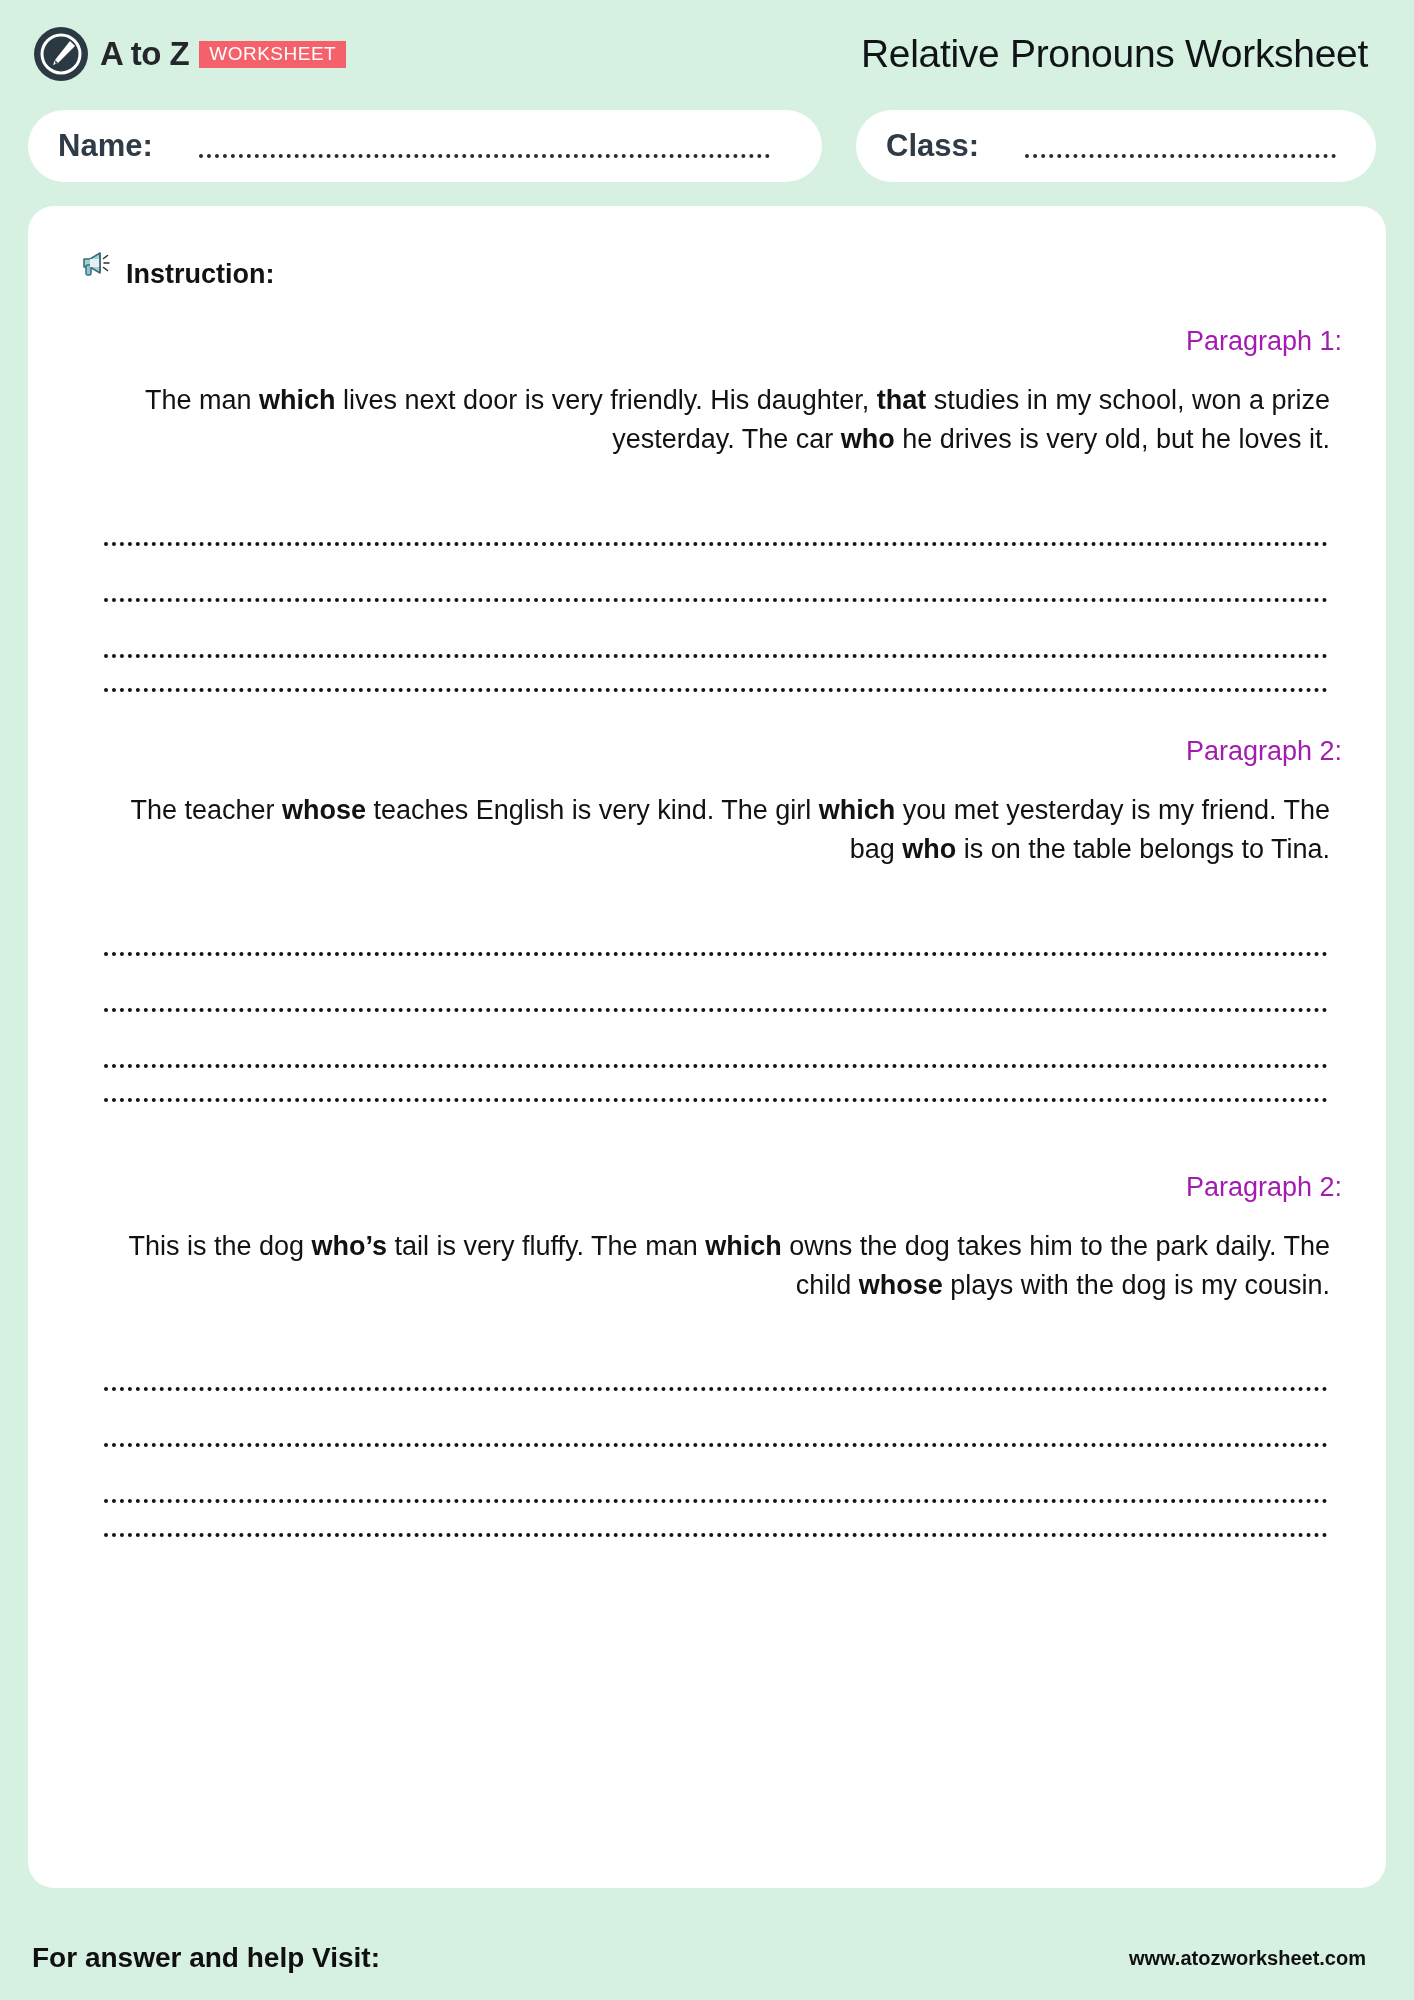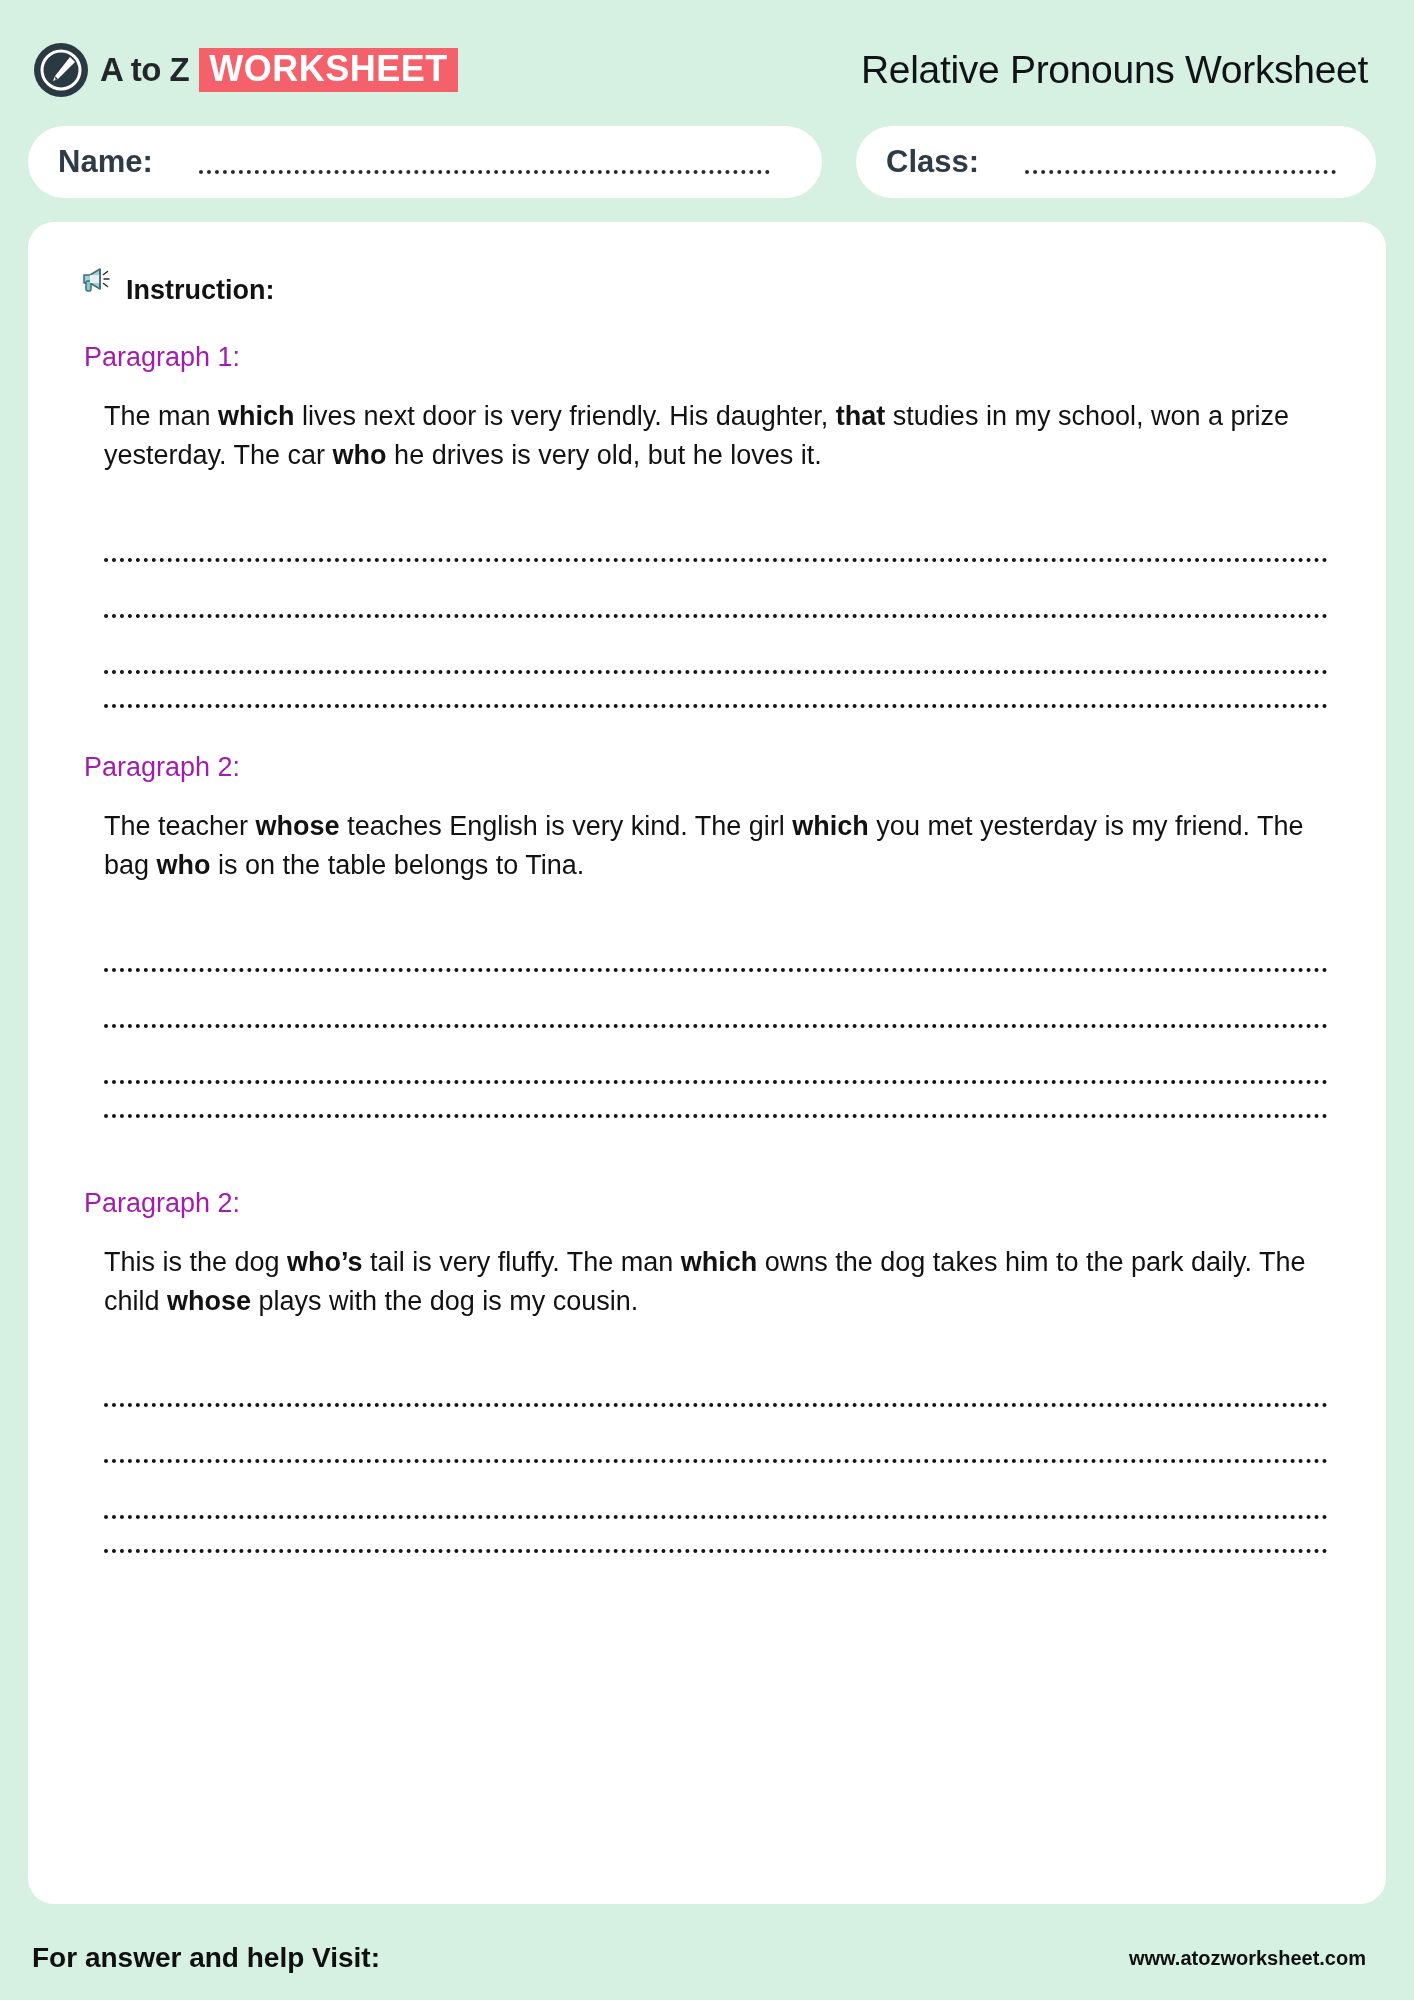--- a/index.html
+++ b/index.html
@@ -10,21 +10,22 @@
     background: #d6f0e2;
     font-family: "Liberation Sans", sans-serif;
     overflow: hidden;
   }
 
   .page {
     position: relative;
     width: 1414px;
     height: 2000px;
     background: #d6f0e2;
-    padding: 16px 28px;
+    padding: 0 28px;
+    text-align: right;
   }
 
   
   .header {
     height: 108px;
     display: flex;
     align-items: center;
     justify-content: space-between;
     padding: 0 6px 0 6px;
   }
@@ -50,22 +51,22 @@
     font-size: 33px;
     font-weight: 700;
     color: #23272b;
     letter-spacing: -0.5px;
     font-family: "Liberation Sans", sans-serif;
   }
 
   .brand-badge {
     background: #f4616b;
     color: #ffffff;
-    font-size: 36px;
-    font-weight: 700;
+    font-size: 19px;
+    font-weight: 400;
     letter-spacing: 0.5px;
     padding: 3px 10px 5px 10px;
     line-height: 1;
     display: inline-block;
   }
 
   .sheet-title {
     font-size: 39px;
     font-weight: 400;
     color: #111417;

